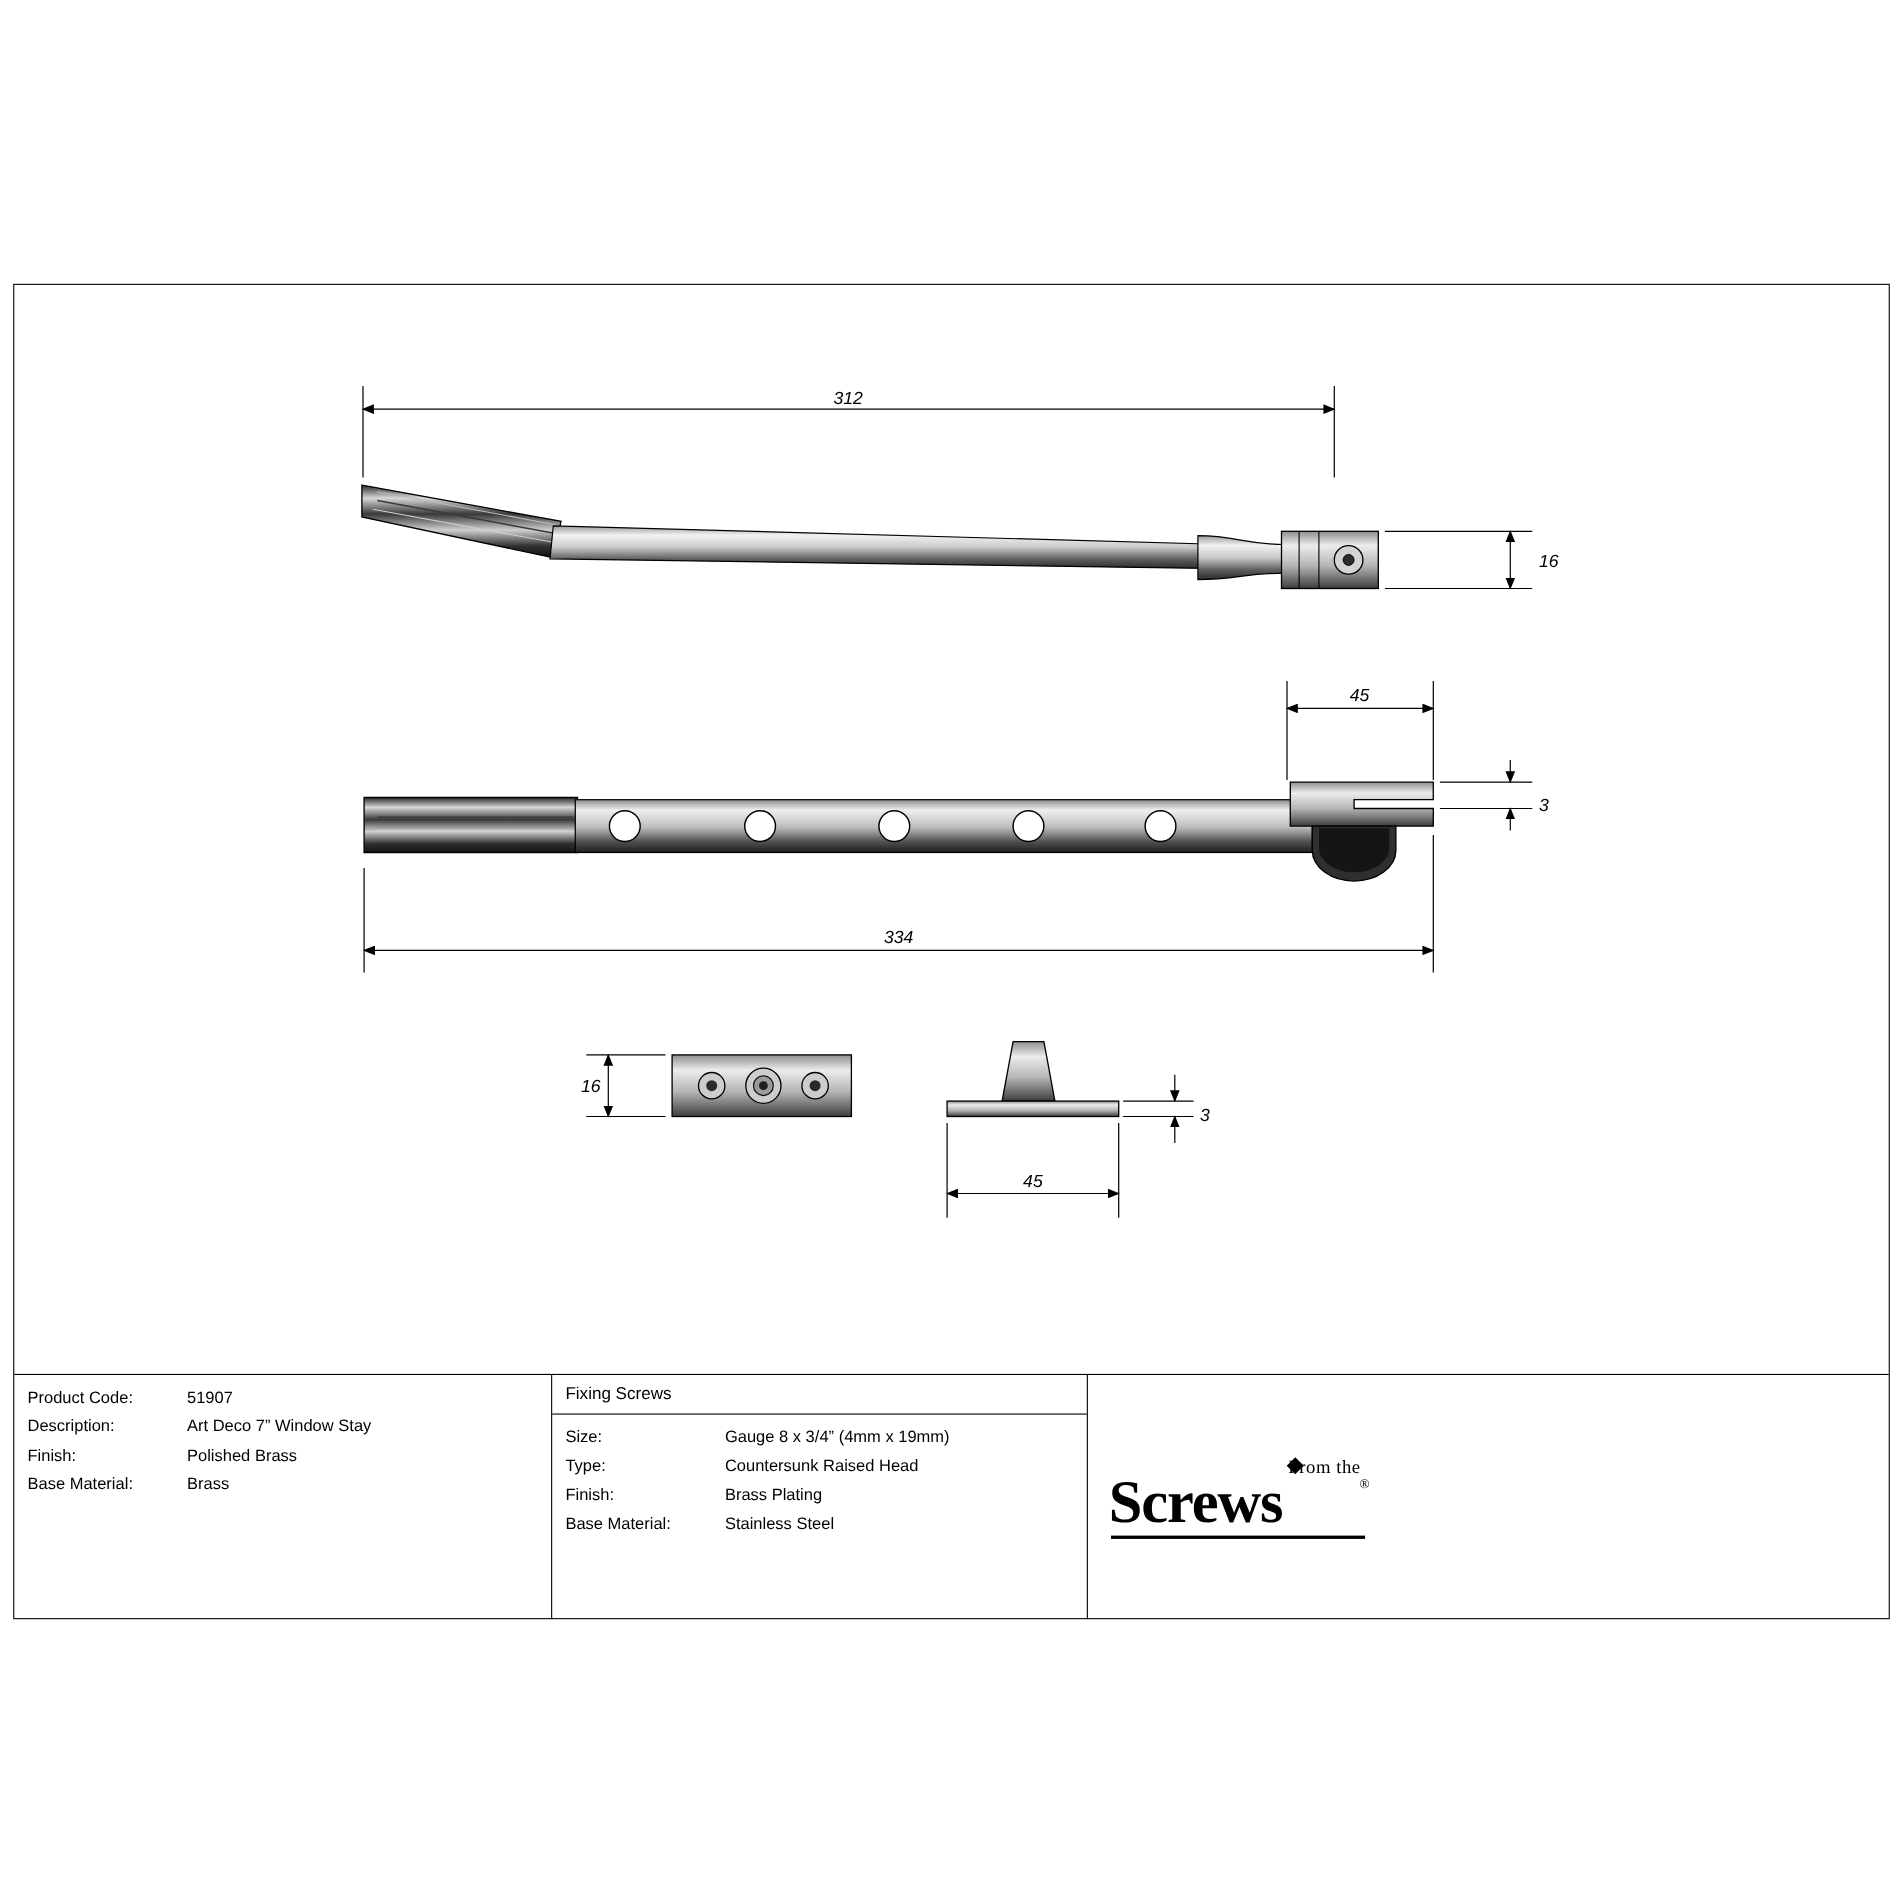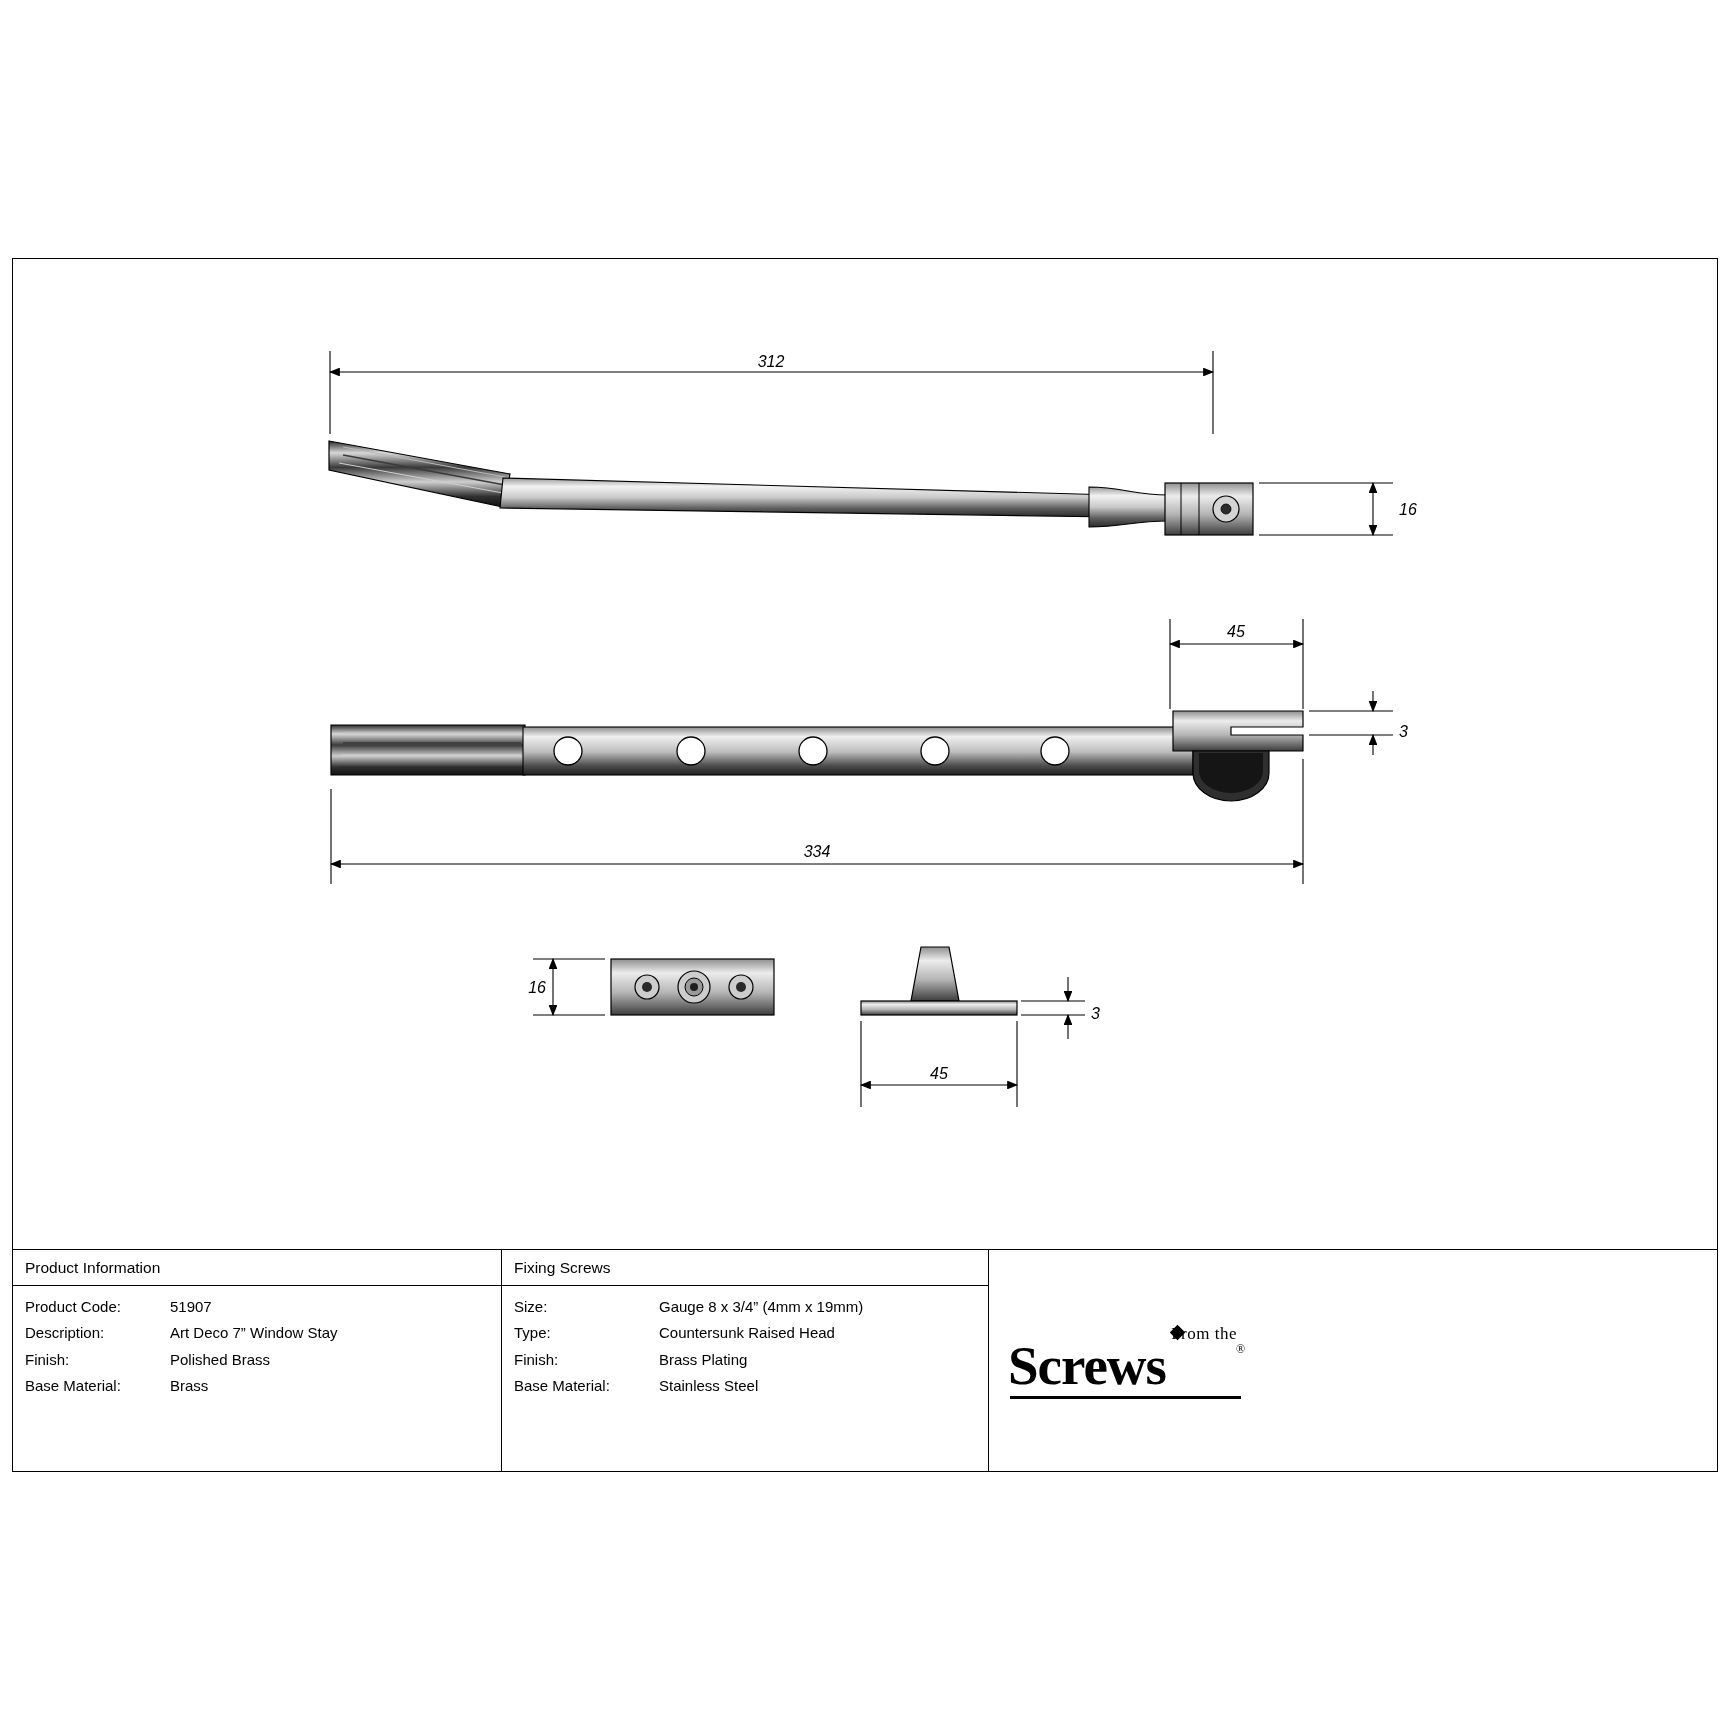--- a/index.html
+++ b/index.html
@@ -310,21 +310,20 @@
         <line x1="848" y1="826" x2="1004" y2="826" marker-start="url(#arrStart)" marker-end="url(#arrEnd)"></line>
       </g>
       <text class="dim-text" x="926" y="820" text-anchor="middle">45</text>
     </svg>
   </div>
 
 
   <div class="table-row">
 
     <div class="col col-product">
-      <div class="col-head">Product Information</div>
       <div class="col-body">
         <div class="kv">
           <span class="k">Product Code:</span>
           <span class="v">51907</span>
         </div>
         <div class="kv">
           <span class="k">Description:</span>
           <span class="v">Art Deco 7” Window Stay</span>
         </div>
         <div class="kv">

